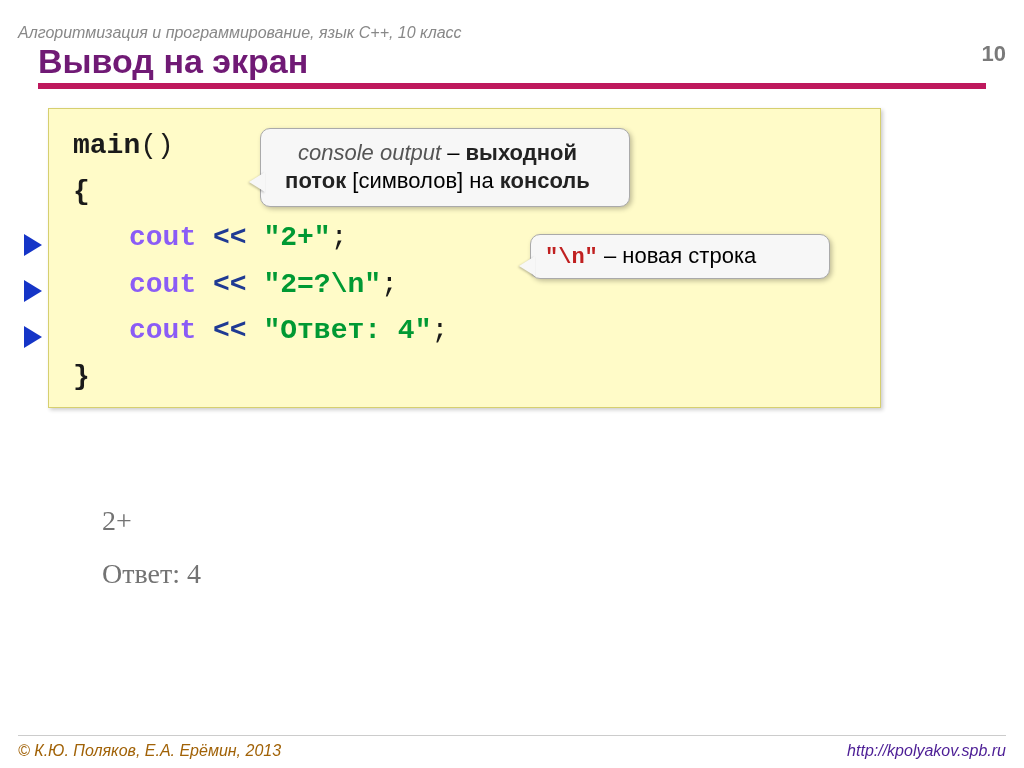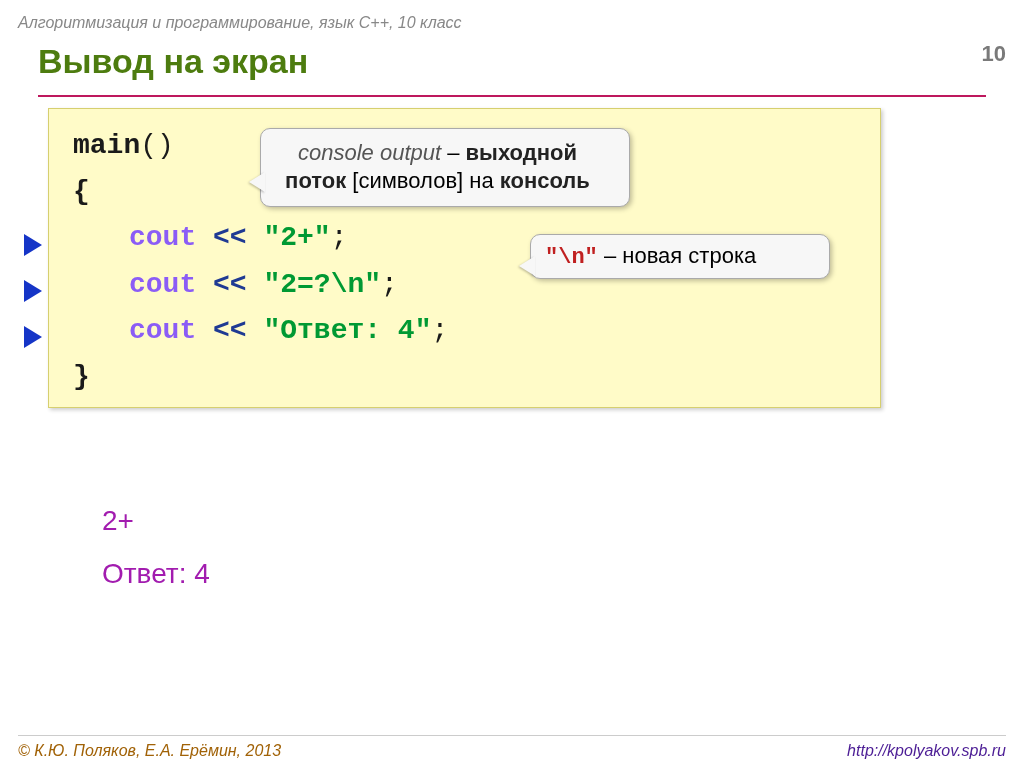--- a/index.html
+++ b/index.html
@@ -13,21 +13,21 @@
   }
   .slide {
     position: relative;
     width: 1024px;
     height: 768px;
     background: #ffffff;
     box-sizing: border-box;
   }
   .topbar {
     position: absolute;
-    top: 14px;
+    top: 24px;
     left: 18px;
     right: 18px;
     font-size: 16px;
     color: #888;
     font-style: italic;
   }
   .page-number {
     position: absolute;
     top: 2px;
     right: 18px;
@@ -36,23 +36,23 @@
     color: #7a7a7a;
     margin-top: 39px;
   }
   .title {
     position: absolute;
     top: 42px;
     left: 38px;
     right: 38px;
     font-size: 34px;
     font-weight: bold;
-    color: #4d7c0f;
-    padding-bottom: 14px;
-    border-bottom: 2px solid #be185d;
+    color: #701a75;
+    padding-bottom: 2px;
+    border-bottom: 6px solid #be185d;
   }
   .code-box {
     position: absolute;
     top: 108px;
     left: 48px;
     width: 833px;
     height: 300px;
     background: #fffbc8;
     border: 1px solid #d6cf70;
     box-shadow: 2px 2px 4px rgba(0,0,0,0.2);
@@ -141,24 +141,24 @@
     top: 448px;
     left: 72px;
     font-size: 28px;
     font-weight: bold;
     color: #1f3a93;
   }
   .protocol-body {
     position: absolute;
     top: 494px;
     left: 102px;
-    font-family: Liberation Sans, sans-serif;
+    font-family: Liberation Serif, serif;
     font-size: 28px;
     line-height: 1.9;
-    color: #a21caf;
+    color: #737373;
     white-space: pre;
   }
 
   .footer-left {
     position: absolute;
     bottom: 8px;
     left: 18px;
     font-size: 16px;
     color: #a16207;
     font-style: italic;

